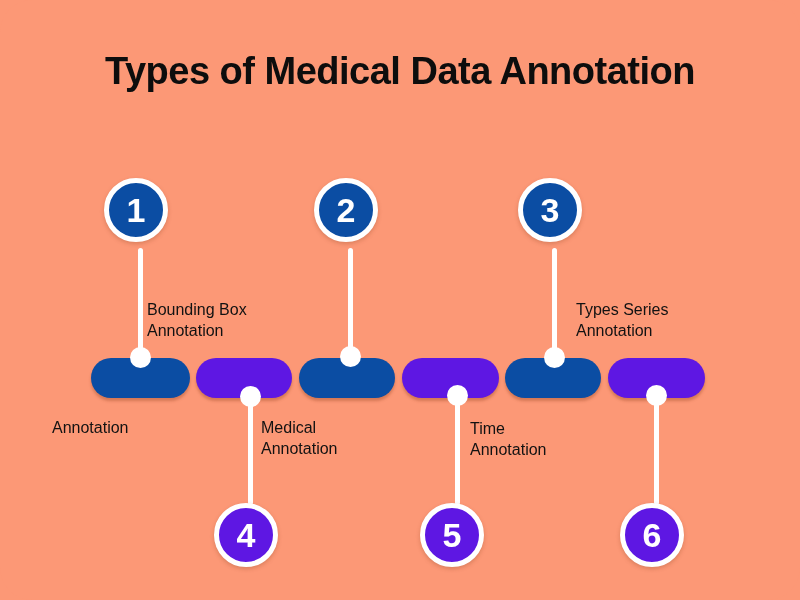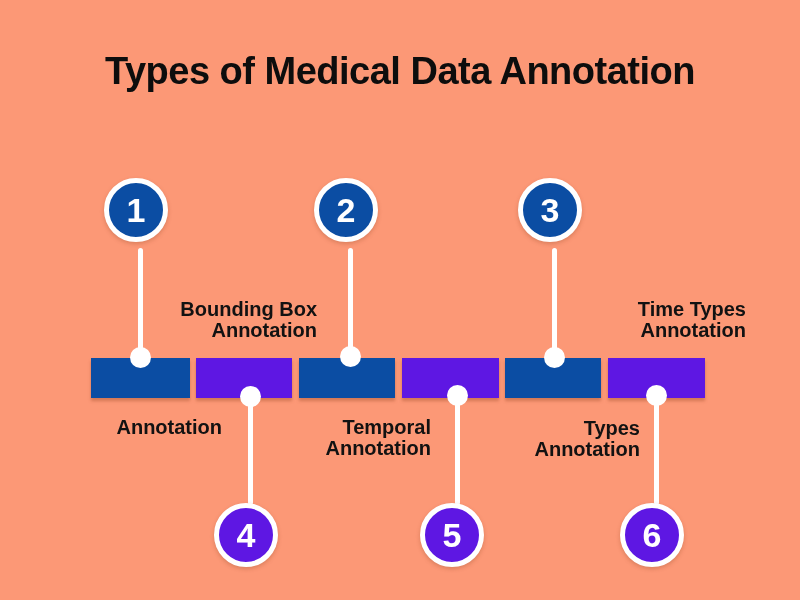--- a/index.html
+++ b/index.html
@@ -3,21 +3,21 @@
 <meta charset="utf-8">
 <style>
   :root{
     --background:#FC9876;
     --blue:#0B4DA3;
     --purple:#5E17E3;
     --connector:#FFFFFF;
     --text:#121212;
     --number:#FFFFFF;
   }
-  *{margin:0;padding:0;box-sizing:border-box;}
+  *{margin:0;padding:0;box-sizing:border-box;border-radius:32px;}
   html,body{width:800px;height:600px;}
   body{
     background:var(--background);
     font-family:"Liberation Sans","DejaVu Sans",sans-serif;
     overflow:hidden;
   }
   .canvas{
     position:relative;
     width:800px;height:600px;
     background:var(--background);
@@ -60,23 +60,23 @@
   }
   .seg{
     position:absolute;
     top:358px;height:40px;
     z-index:1;
     box-shadow:0 3px 3px rgba(140,60,25,0.35);
   }
   .label{
     position:absolute;
     width:170px;
-    text-align:right;
-    font-size:20px;
-    font-weight:bold;
+    text-align:left;
+    font-size:16px;
+    font-weight:normal;
     line-height:21px;
     color:var(--text);
     z-index:2;
   }
 </style>
 </head>
 <body>
 
 <div class="canvas">
 
@@ -121,29 +121,29 @@
   </div>
   <div class="circle c-purple" style="left:620px;top:503px;">
     <span>6</span>
   </div>
 
   <div class="label" style="left:147px;top:299px;">
     <div>Bounding Box</div>
     <div>Annotation</div>
   </div>
   <div class="label" style="left:576px;top:299px;">
-    <div>Time Types</div>
+    <div>Types Series</div>
     <div>Annotation</div>
   </div>
 
   <div class="label" style="left:52px;top:417px;">
     <div>Annotation</div>
   </div>
   <div class="label" style="left:261px;top:417px;">
-    <div>Temporal</div>
+    <div>Medical</div>
     <div>Annotation</div>
   </div>
   <div class="label" style="left:470px;top:418px;">
-    <div>Types</div>
+    <div>Time</div>
     <div>Annotation</div>
   </div>
 
 </div>
 
 </body></html>

